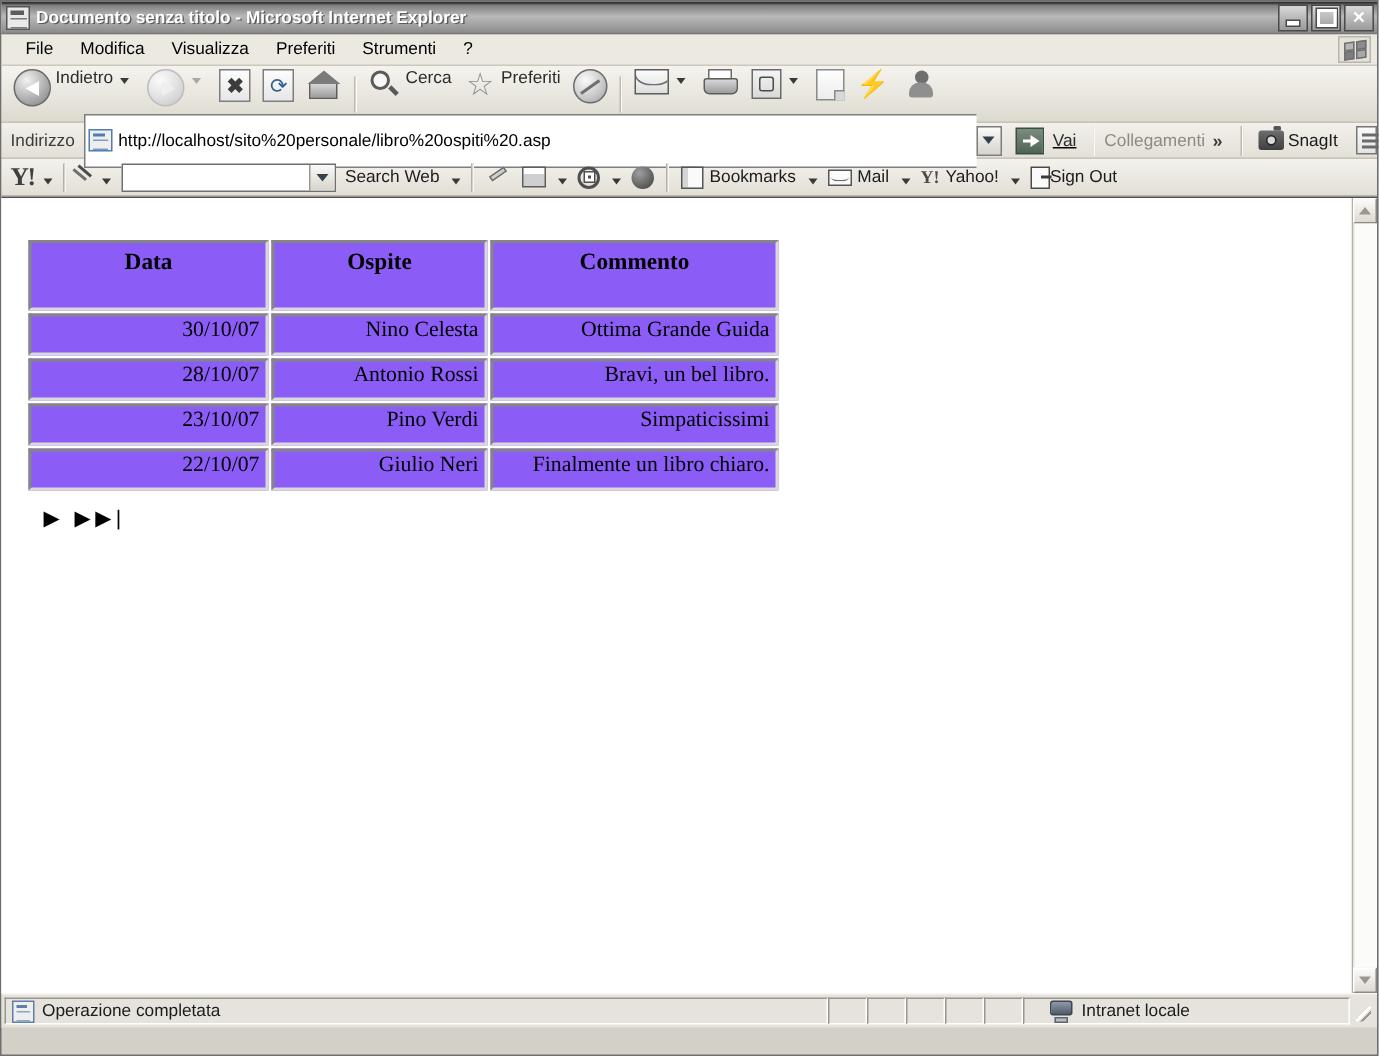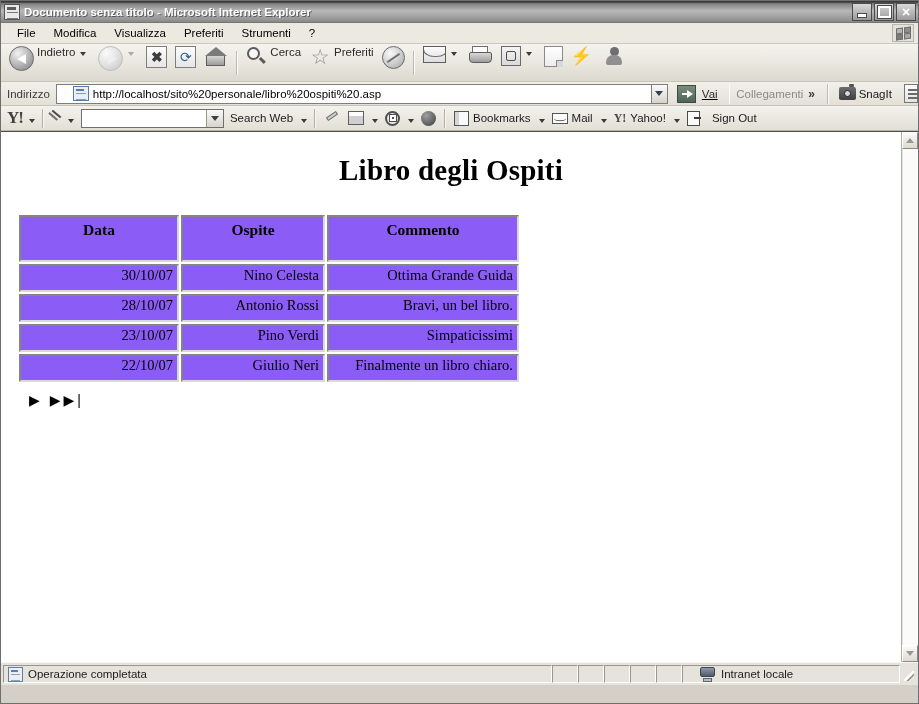--- a/index.html
+++ b/index.html
@@ -369,27 +369,27 @@
     padding-left: 6px;
   }
   .addr-label {
     font-size: 11.5px;
     color: #3c3c3c;
     margin-right: 6px;
     white-space: nowrap;
   }
   .addr-field {
     flex: 0 0 595px;
-    height: 20px;
+    height: 36px;
     background: #ffffff;
     border: 1px solid #7d7d7d;
     border-right: 0;
     box-sizing: border-box;
     display: flex; align-items: center;
-    padding-left: 16px;
+    padding-left: 2px;
   }
   .addr-ico {
     width: 16px; height: 15px;
     background: #eeeeee;
     border: 1px solid #4f7eb5;
     box-sizing: border-box;
     position: relative;
     margin-right: 4px;
     flex: 0 0 auto;
   }
@@ -1010,27 +1010,26 @@
       <span style="margin-left:4px">Mail</span>
     </div>
     <div class="y-arrow"></div>
     <div class="y-btn">
       <div class="y-y">Y!</div>
       <span style="margin-left:4px">Yahoo!</span>
     </div>
     <div class="y-arrow"></div>
     <div class="y-btn">
       <div class="y-door"></div>
-      <span style="margin-left:12px">Sign Out</span>
+      <span style="margin-left:0">Sign Out</span>
     </div>
   </div>
 
   <div class="content-wrap">
     <div class="page">
-      <h1 class="page-title">Libro degli Ospiti</h1>
 
       <table class="guestbook">
         <thead>
           <tr>
             <th class="c-data">Data</th>
             <th class="c-ospite">Ospite</th>
             <th class="c-comm">Commento</th>
           </tr>
         </thead>
         <tbody>

